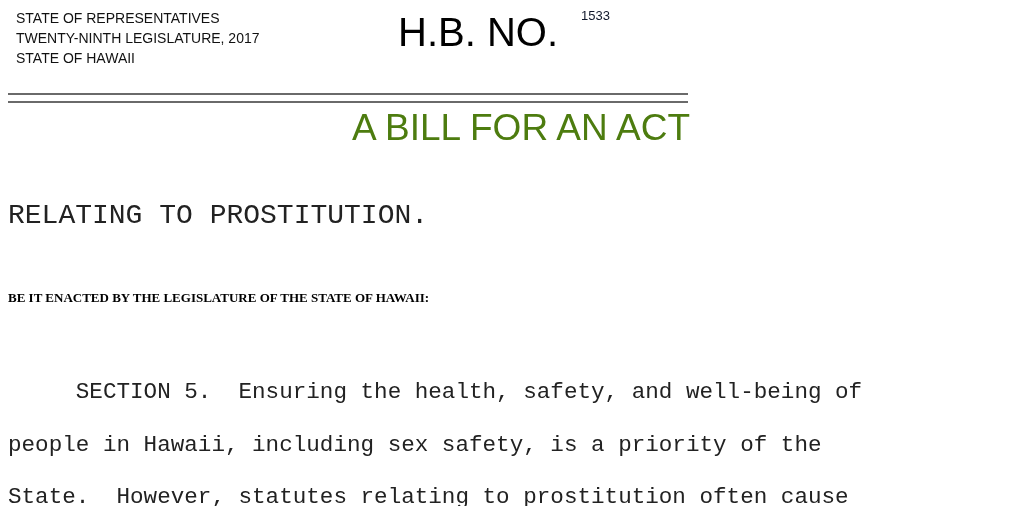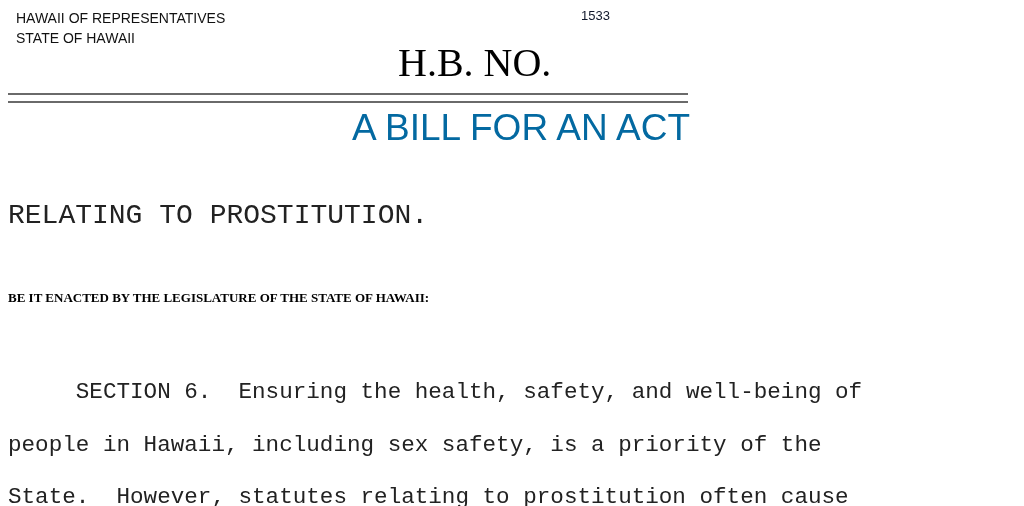--- a/index.html
+++ b/index.html
@@ -23,26 +23,25 @@
       font-family: "Liberation Sans", sans-serif;
       font-size: 14px;
       line-height: 20px;
       color: #111111;
     }
     .house-block div { white-space: nowrap; }
     .bill-number {
       position: absolute;
       left: 398px;
       top: 8px;
-      font-family: Liberation Serif, serif;
+      font-family: Liberation Sans, sans-serif;
       font-size: 40px;
       line-height: 48px;
       color: #000;
       white-space: nowrap;
-      margin-top: 31px;
     }
     .bill-num-value {
       position: absolute;
       left: 581px;
       top: 8px;
       font-family: "Liberation Sans", sans-serif;
       font-size: 13px;
       line-height: 16px;
       color: #0f172a;
     }
@@ -55,21 +54,21 @@
     }
     .rule.top { top: 93px; }
     .rule.bottom { top: 101px; }
     .act-title {
       position: absolute;
       right: 334px;
       top: 106px;
       font-family: "Liberation Sans", sans-serif;
       font-size: 37px;
       line-height: 44px;
-      color: #0369a1;
+      color: #4d7c0f;
       white-space: nowrap;
     }
     .relating {
       position: absolute;
       left: 8px;
       top: 204px;
       font-family: "Liberation Mono", monospace;
       font-size: 28px;
       line-height: 24px;
       color: #222;
@@ -97,35 +96,36 @@
       color: #222;
     }
     .body-line { white-space: pre; }
   </style>
 </head>
 <body>
 
 <div class="page">
 
   <div class="house-block">
-    <div>HAWAII OF REPRESENTATIVES</div>
+    <div>STATE OF REPRESENTATIVES</div>
+    <div>TWENTY-NINTH LEGISLATURE, 2017</div>
     <div>STATE OF HAWAII</div>
   </div>
 
   <div class="bill-number">H.B. NO.</div>
   <div class="bill-num-value">1533</div>
 
   <div class="rule top"></div>
   <div class="rule bottom"></div>
 
   <div class="act-title">A BILL FOR AN ACT</div>
 
   <div class="relating">RELATING TO PROSTITUTION.</div>
 
   <div class="enacting">BE IT ENACTED BY THE LEGISLATURE OF THE STATE OF HAWAII:</div>
 
   <div class="body-text">
-    <div class="body-line">     SECTION 6.  Ensuring the health, safety, and well-being of</div>
+    <div class="body-line">     SECTION 5.  Ensuring the health, safety, and well-being of</div>
     <div class="body-line">people in Hawaii, including sex safety, is a priority of the</div>
     <div class="body-line">State.  However, statutes relating to prostitution often cause</div>
   </div>
 
 </div>
 
 </body></html>

